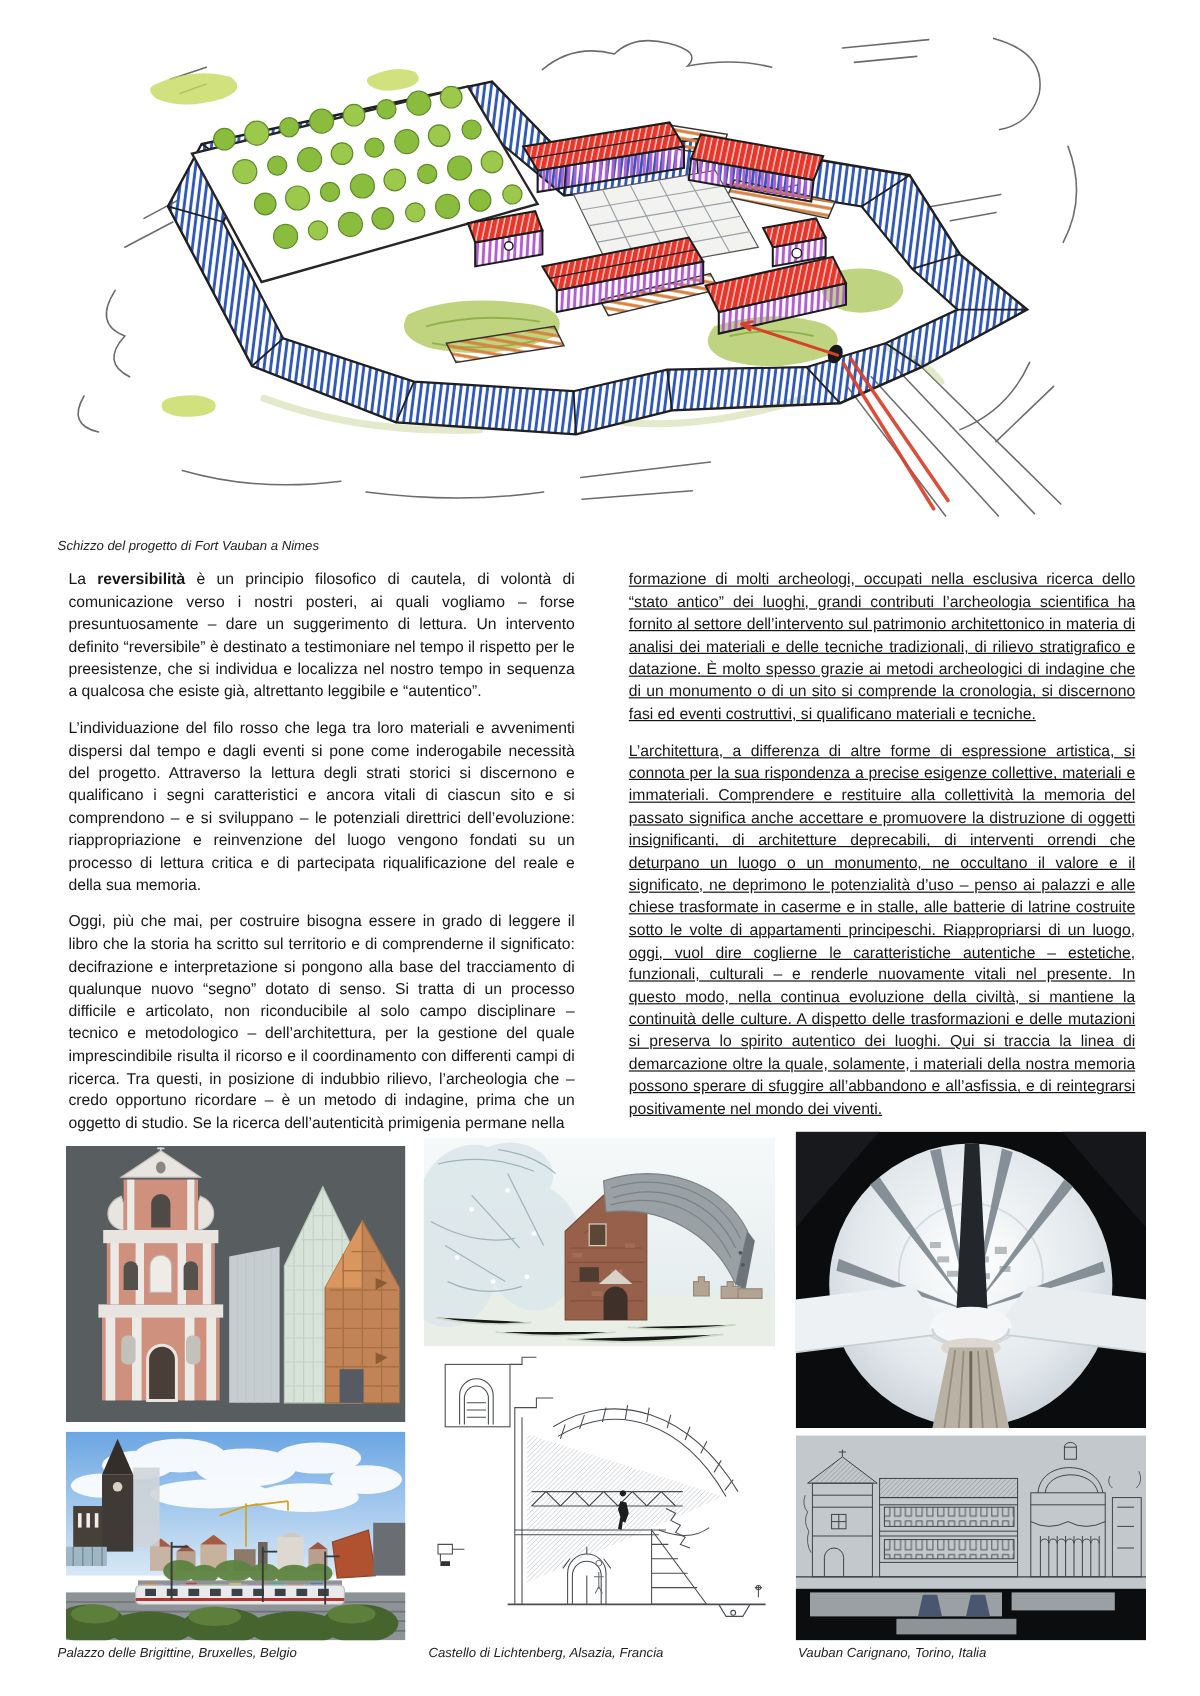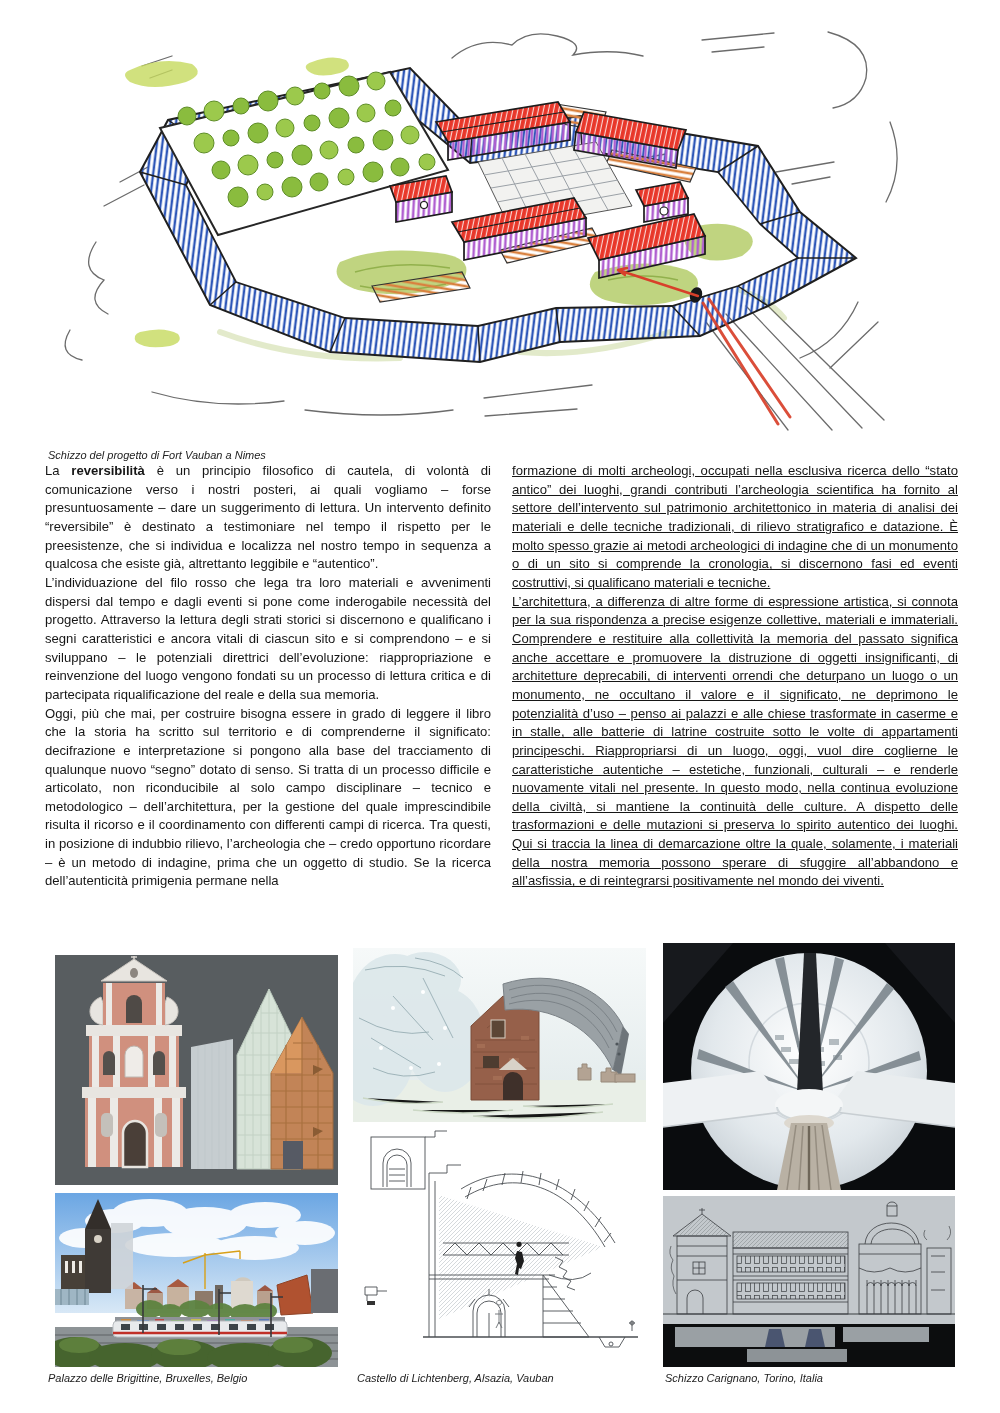--- a/index.html
+++ b/index.html
@@ -1,21 +1,21 @@
 <!DOCTYPE html>
 <html lang="it"><head>
 <meta charset="utf-8">
 <style>
   html,body{margin:0;padding:0;background:#ffffff;}
   #page{position:relative;width:1000px;height:1413px;background:#fff;margin:0 auto;
         font-family:"Liberation Sans",sans-serif;color:#1b1b1b;overflow:hidden;}
   .fig{position:absolute;overflow:hidden;}
   .fig svg{display:block;}
   .col{position:absolute;width:446px;text-align:justify;font-size:13.1px;line-height:18.65px;color:#161616;}
-  .col p{margin:0;}
+  .col p{margin:12px;}
   .col b{font-weight:bold;}
   .cap{position:absolute;font-style:italic;font-size:11px;color:#222;white-space:nowrap;}
 </style>
 </head>
 <body>
 
 <div id="page">
 
   <div class="fig" style="left:45px;top:8px;width:925px;height:430px;">
     <svg width="925" height="430" viewBox="45 8 925 430">
@@ -576,16 +576,16 @@
         <path d="M204 90 a3.5 3.5 0 0 1 7 0 M211 90 a3.5 3.5 0 0 1 7 0 M218 90 a3.5 3.5 0 0 1 7 0 M225 90 a3.5 3.5 0 0 1 7 0 M232 90 a3.5 3.5 0 0 1 7 0 M239 90 a3.5 3.5 0 0 1 7 0 M246 90 a3.5 3.5 0 0 1 7 0"></path>
 
         <rect x="264" y="52" width="24" height="66"></rect>
         <path d="M268 60 h14 M268 76 h14 M268 94 h14"></path>
         <path d="M262 34 q-3 6 2 10 M286 30 q4 8 -2 14" opacity="0.8"></path>
       </g>
     </svg>
   </div>
 
   <div class="cap" style="left:48px;top:1372px;">Palazzo delle Brigittine, Bruxelles, Belgio</div>
-  <div class="cap" style="left:357px;top:1372px;">Castello di Lichtenberg, Alsazia, Vauban</div>
-  <div class="cap" style="left:665px;top:1372px;">Schizzo Carignano, Torino, Italia</div>
+  <div class="cap" style="left:357px;top:1372px;">Castello di Lichtenberg, Alsazia, Francia</div>
+  <div class="cap" style="left:665px;top:1372px;">Vauban Carignano, Torino, Italia</div>
 
 </div>
 
 </body></html>

